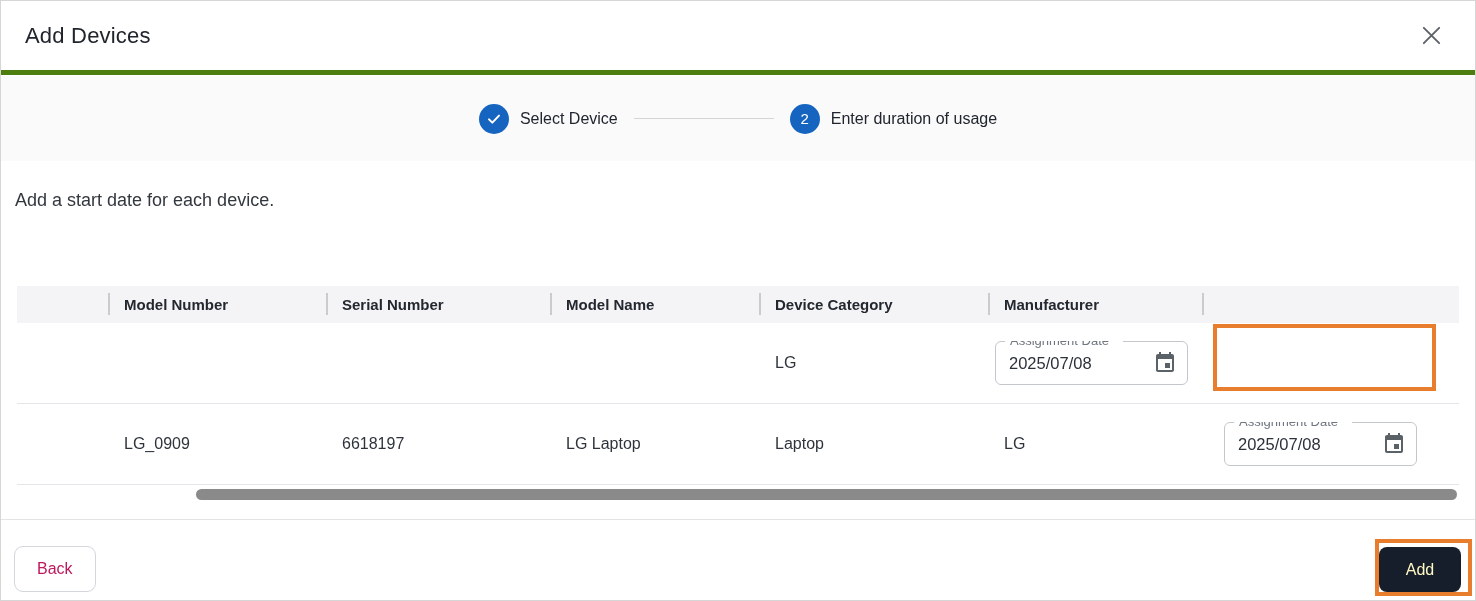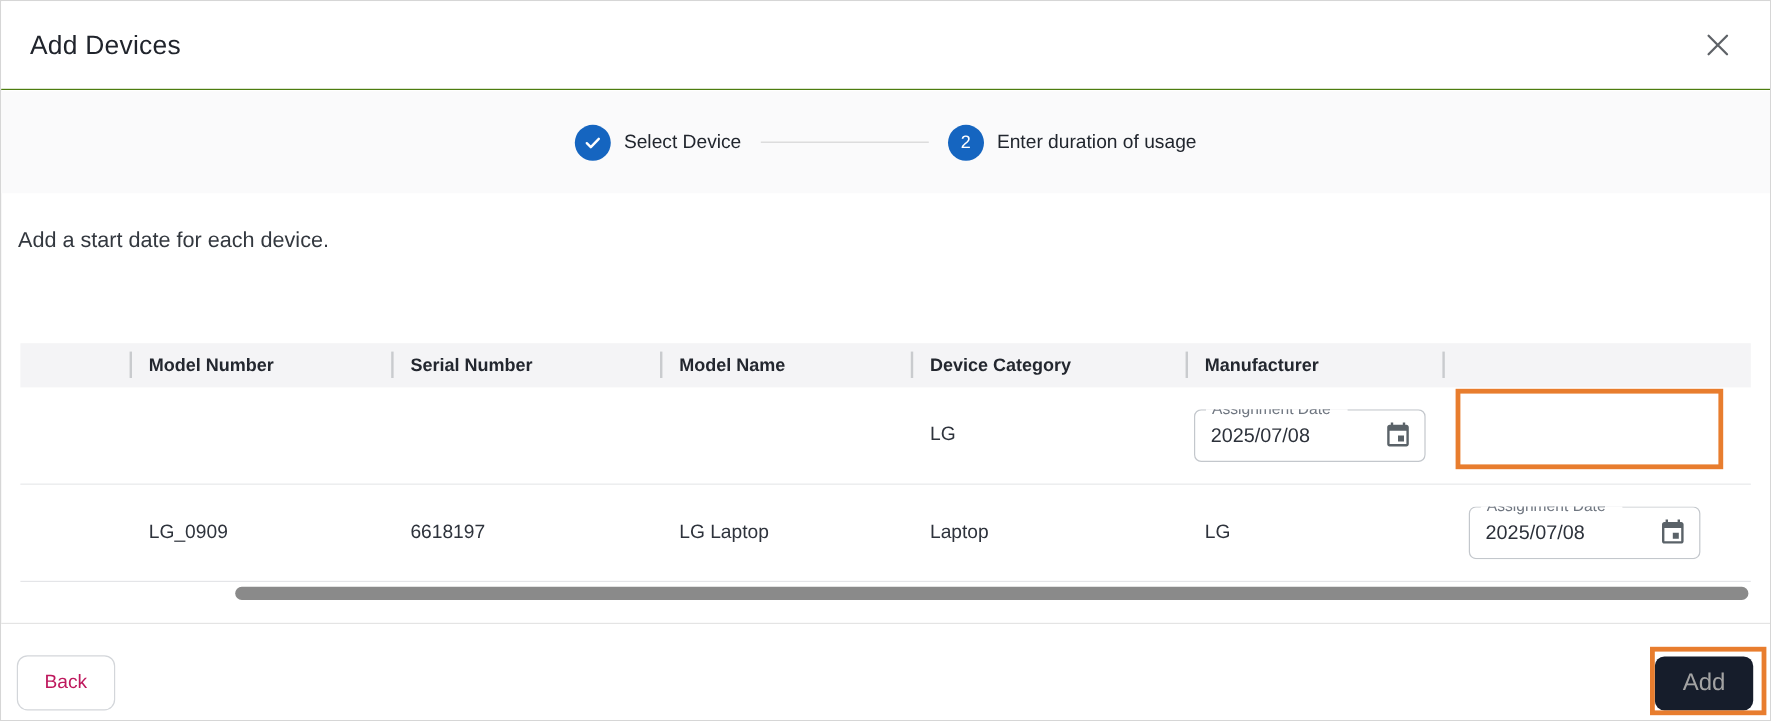--- a/index.html
+++ b/index.html
@@ -15,21 +15,21 @@
     inset: 0;
     background: #ffffff;
     border: 1px solid #d6d6d6;
   }
 
   
   .modal-header {
     position: absolute;
     top: 0; left: 0; right: 0;
     height: 74px;
-    border-bottom: 1px solid #4d7c0f;
+    border-bottom: 5px solid #4d7c0f;
     display: flex;
     align-items: center;
     padding: 0 30px 0 24px;
     background: #fff;
   }
   .modal-title {
     font-size: 22px;
     font-weight: 500;
     color: #20242c;
     letter-spacing: .2px;
@@ -206,23 +206,23 @@
     cursor: pointer;
   }
   .add-btn {
     position: absolute;
     right: 14px; top: 27px;
     width: 82px; height: 45px;
     background: #161d2b;
     border: none;
     border-radius: 8px;
     font-family: "Liberation Sans", sans-serif;
-    font-size: 20px;
+    font-size: 16px;
     font-weight: 500;
-    color: #a3a3a3;
+    color: #fef9c3;
     cursor: pointer;
   }
 
   
   .annotation {
     position: absolute;
     border: 4px solid #e87d2e;
     pointer-events: none;
     background: transparent;
   }

